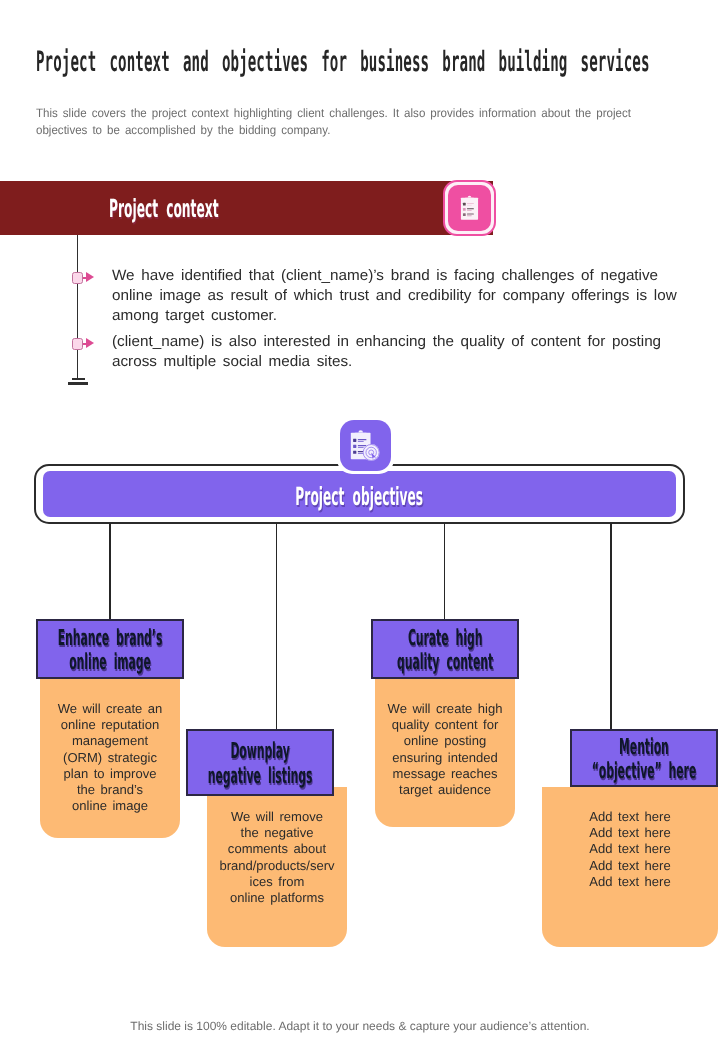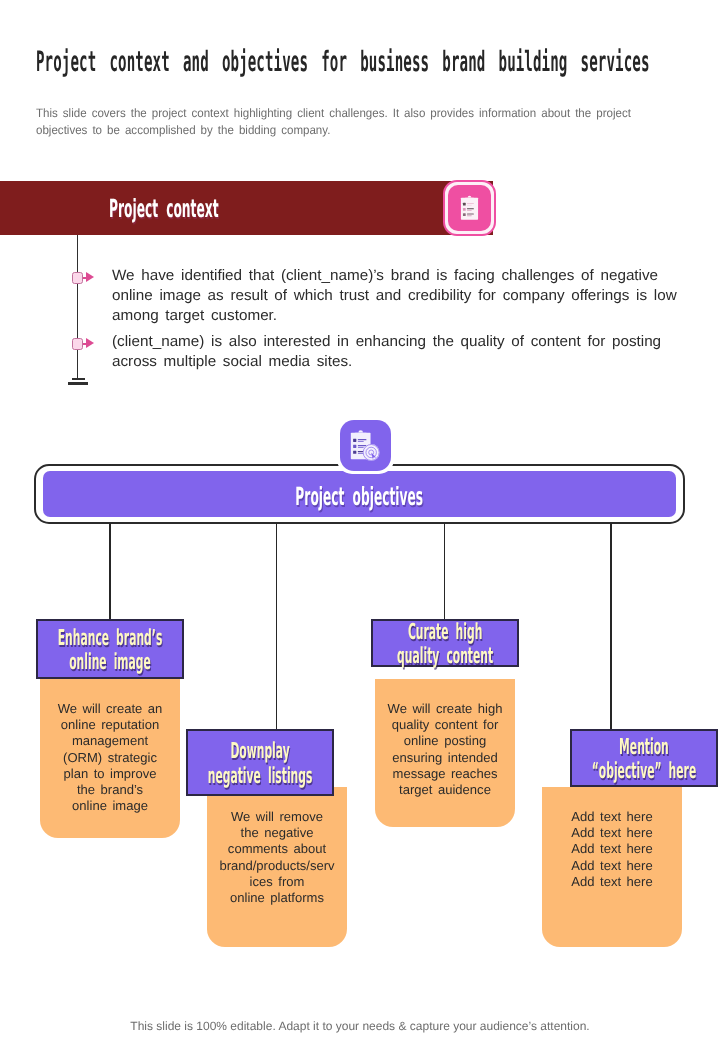--- a/index.html
+++ b/index.html
@@ -55,21 +55,21 @@
   #obj-label span{display:inline-block;word-spacing:7px;transform:scaleX(0.545);transform-origin:center top;white-space:nowrap;}
   #obj-icon-notch{left:337px;top:455px;width:57px;height:19px;background:#fff;
     border-radius:0 0 15px 15px;}
 
   .drop{position:absolute;width:1.8px;background:#262626;}
 
   
   .card-head{position:absolute;border:2.1px solid #2c2744;background:#8164ec;box-sizing:border-box;
     display:flex;align-items:center;justify-content:center;padding-top:4px;}
   .card-head-t{font-family:"DejaVu Sans Condensed","DejaVu Sans",sans-serif;font-weight:bold;font-size:22px;
-    line-height:24.5px;color:#fef9c3;text-align:center;text-shadow:1.6px 1.6px 0 rgba(42,24,86,0.62);}
+    line-height:24.5px;color:#0f172a;text-align:center;text-shadow:1.6px 1.6px 0 rgba(42,24,86,0.62);}
   .card-head-t span{display:block;word-spacing:6px;transform:scaleX(0.545);transform-origin:center;white-space:nowrap;}
   .card-body{position:absolute;background:#fdba74;border-radius:0 0 18px 18px;}
   .card-body-t{position:absolute;left:0;right:0;top:24px;text-align:center;font-size:13.8px;
     line-height:17.2px;color:#2b2b2b;word-spacing:2px;white-space:nowrap;
     transform:scaleX(0.945) scaleY(0.94);transform-origin:center top;}
 
   #footer{left:0;top:1019px;width:720px;text-align:center;font-size:12px;color:#6d6d6d;}
 </style>
 </head>
 <body>
@@ -192,27 +192,27 @@
     <div class="card-body" style="left: 375px; top: 679px; width: 140px; height: 148px;">
       <div class="card-body-t" style="top: 22px;">
         <div>We will create high</div>
         <div>quality content for</div>
         <div>online posting</div>
         <div>ensuring intended</div>
         <div>message reaches</div>
         <div>target auidence</div>
       </div>
     </div>
-    <div class="card-head" style="left: 371px; top: 619px; width: 148px; height: 48px;">
+    <div class="card-head" style="left: 371px; top: 619px; width: 148px; height: 60px;">
       <div class="card-head-t">
         <span>Curate high</span>
         <span>quality content</span>
       </div>
     </div>
-    <div class="card-body" style="left: 542px; top: 787px; width: 140px; height: 160px;">
+    <div class="card-body" style="left: 542px; top: 787px; width: 140px; height: 160px; padding-left: 36px;">
       <div class="card-body-t" style="top: 22px;">
         <div>Add text here</div>
         <div>Add text here</div>
         <div>Add text here</div>
         <div>Add text here</div>
         <div>Add text here</div>
       </div>
     </div>
     <div class="card-head" style="left: 538px; top: 729px; width: 148px; height: 58px; margin-left: 32px;">
       <div class="card-head-t">

